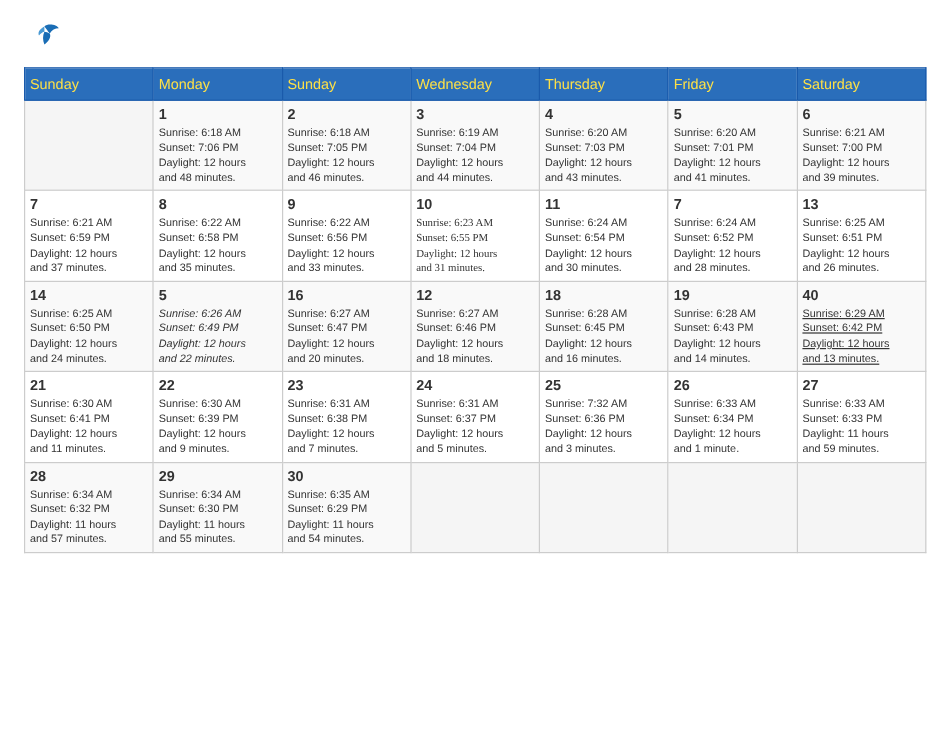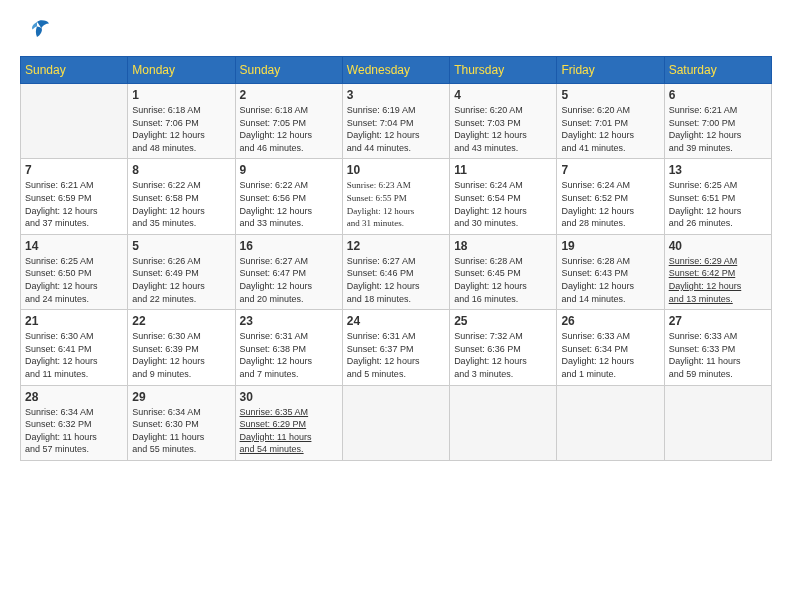--- a/index.html
+++ b/index.html
@@ -225,21 +225,21 @@
       <tr>
         <td>
           <div class="day-number">14</div>
           <div class="day-info" style="white-space: pre-line;">Sunrise: 6:25 AM
 Sunset: 6:50 PM
 Daylight: 12 hours
 and 24 minutes.</div>
         </td>
         <td>
           <div class="day-number">5</div>
-          <div class="day-info" style="white-space: pre-line;">Sunrise: 6:26 AM
+          <div class="day-info" style="white-space: pre-line; font-style: italic;">Sunrise: 6:26 AM
 Sunset: 6:49 PM
 Daylight: 12 hours
 and 22 minutes.</div>
         </td>
         <td>
           <div class="day-number">16</div>
           <div class="day-info" style="white-space: pre-line;">Sunrise: 6:27 AM
 Sunset: 6:47 PM
 Daylight: 12 hours
 and 20 minutes.</div>
@@ -334,21 +334,21 @@
         </td>
         <td>
           <div class="day-number">29</div>
           <div class="day-info" style="white-space: pre-line;">Sunrise: 6:34 AM
 Sunset: 6:30 PM
 Daylight: 11 hours
 and 55 minutes.</div>
         </td>
         <td>
           <div class="day-number">30</div>
-          <div class="day-info" style="white-space: pre-line; text-decoration: underline;">Sunrise: 6:35 AM
+          <div class="day-info" style="white-space: pre-line;">Sunrise: 6:35 AM
 Sunset: 6:29 PM
 Daylight: 11 hours
 and 54 minutes.</div>
         </td>
         <td class="empty-cell"></td>
         <td class="empty-cell"></td>
         <td class="empty-cell"></td>
         <td class="empty-cell"></td>
       </tr>
     </tbody>

